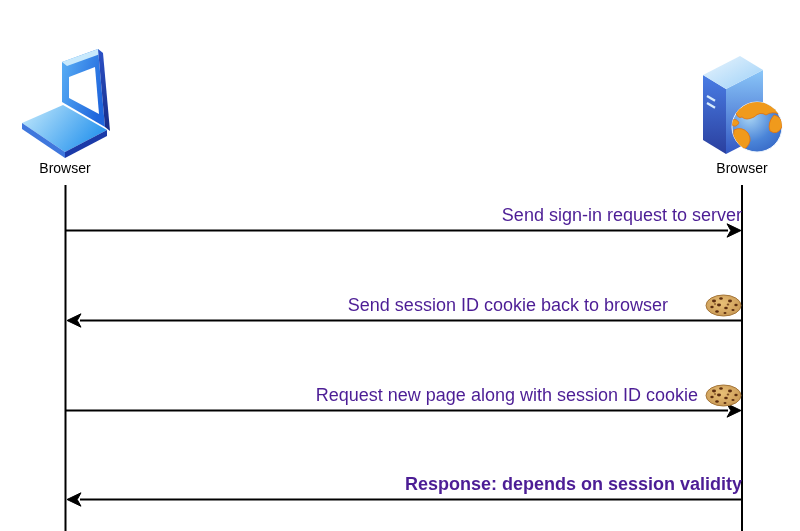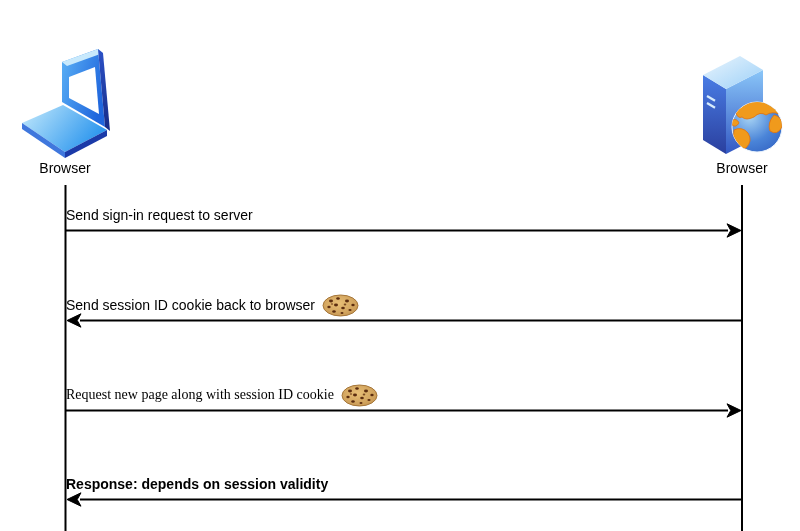--- a/index.html
+++ b/index.html
@@ -21,23 +21,23 @@
     color:#000;
   }
   .actor-icon{position:absolute;}
   .msg-label{
     position:absolute;
     left:66px;
     width:676px;
     height:26px;
     display:flex;
     align-items:center;
-    justify-content:flex-start;
-    font-size:14px;
-    color:#000000;
+    justify-content:flex-end;
+    font-size:18px;
+    color:#4c1d95;
   }
   .msg-label .cookie{margin-left:7px;flex:0 0 auto;}
 </style>
 </head>
 <body>
 
 <div class="diagram">
 
   <svg class="layer" width="800" height="531" viewBox="0 0 800 531">
     <g stroke="#000" stroke-width="2" fill="#000">
@@ -135,21 +135,21 @@
     </g>
   </svg>
 
   <div class="actor-label" style="left:15px;top:133px;">Browser</div>
   <div class="actor-label" style="left:692px;top:133px;">Browser</div>
 
   <div class="msg-label" style="top:175px;">
     <span>Send sign-in request to server</span>
   </div>
 
-  <div class="msg-label" style="top:265px;">
+  <div class="msg-label" style="top:265px;gap:30px;">
     <span>Send session ID cookie back to browser</span>
     <svg class="cookie" width="37" height="23" viewBox="0 0 37 23">
       <defs>
         <radialGradient id="ck1" cx="0.45" cy="0.4" r="0.75">
           <stop offset="0" stop-color="#e9c077"></stop>
             <stop offset="1" stop-color="#c2914e"></stop>
         </radialGradient>
       </defs>
       <ellipse cx="18.5" cy="11.5" rx="17.5" ry="10.5" fill="url(#ck1)" stroke="#a5763a" stroke-width="1"></ellipse>
       <g fill="#5c2d10">
@@ -164,21 +164,21 @@
         <ellipse cx="12" cy="17.5" rx="1.8" ry="1.2"></ellipse>
         <ellipse cx="20" cy="19" rx="1.5" ry="1"></ellipse>
       </g>
       <g fill="#7b4a22">
         <ellipse cx="23" cy="10.5" rx="1.3" ry="0.9"></ellipse>
         <ellipse cx="10" cy="10" rx="1.1" ry="0.8"></ellipse>
       </g>
     </svg>
   </div>
 
-  <div class="msg-label" style="top:355px;font-family:Liberation Serif, serif;">
+  <div class="msg-label" style="top:355px;">
     <span>Request new page along with session ID cookie</span>
     <svg class="cookie" width="37" height="23" viewBox="0 0 37 23">
       <defs>
         <radialGradient id="ck2" cx="0.45" cy="0.4" r="0.75">
           <stop offset="0" stop-color="#e9c077"></stop>
             <stop offset="1" stop-color="#c2914e"></stop>
         </radialGradient>
       </defs>
       <ellipse cx="18.5" cy="11.5" rx="17.5" ry="10.5" fill="url(#ck2)" stroke="#a5763a" stroke-width="1"></ellipse>
       <g fill="#5c2d10">

